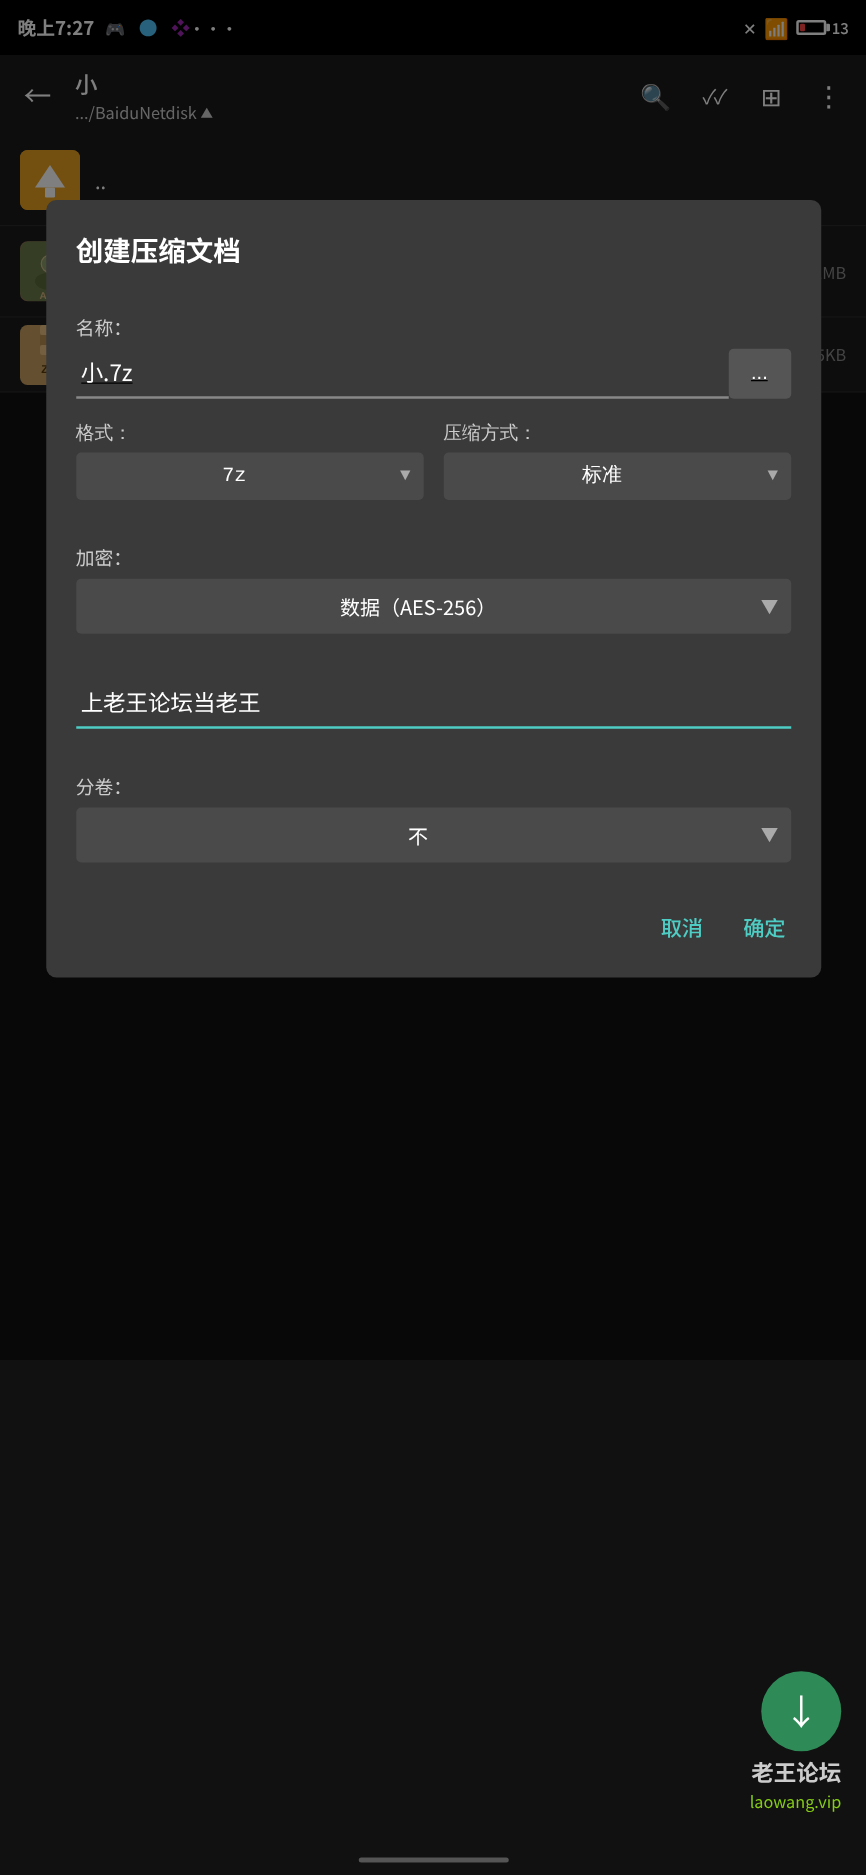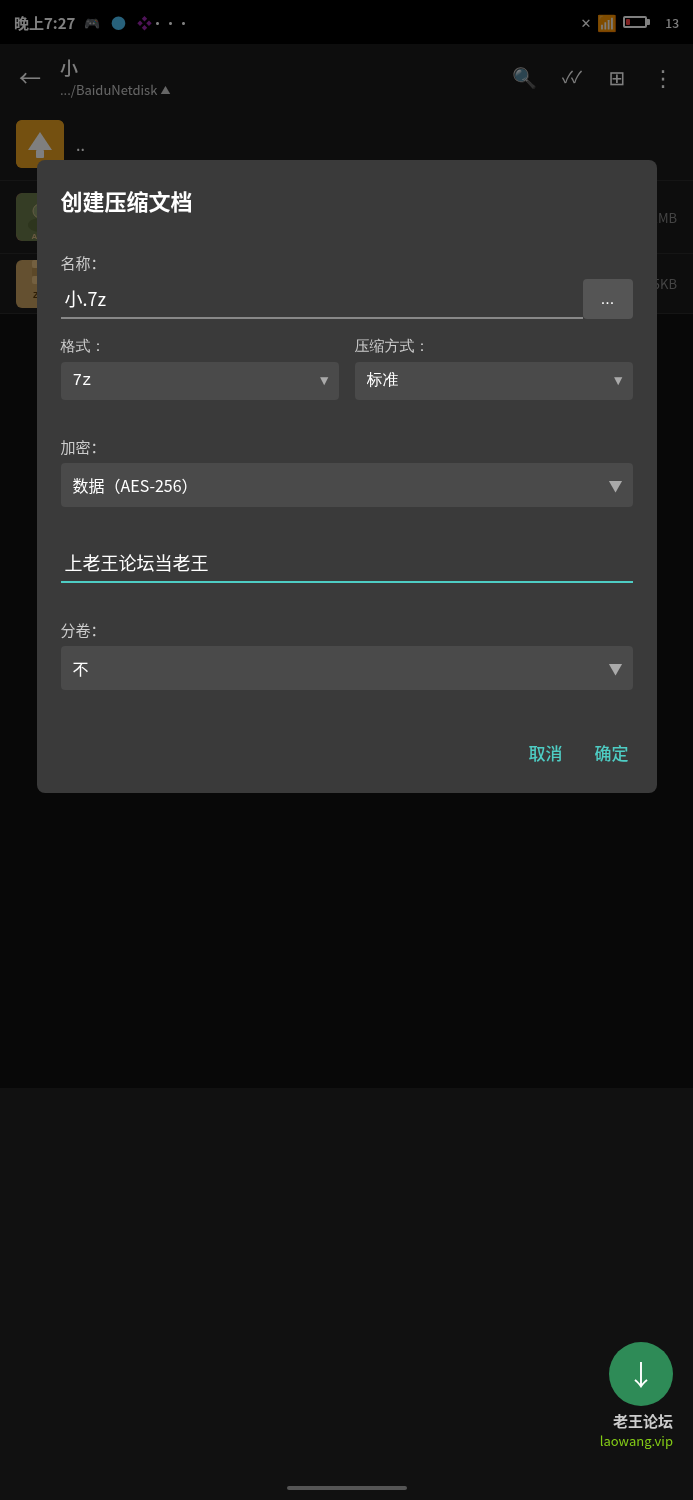--- a/index.html
+++ b/index.html
@@ -35,21 +35,21 @@
       align-items: center;
       gap: 6px;
     }
     .status-time { font-size: 15px; font-weight: 600; }
     .icon-small {
       width: 18px; height: 18px;
       display: inline-flex; align-items: center; justify-content: center;
       font-size: 13px; color: #fff;
     }
     .battery-box {
-      display: inline-flex; align-items: center; gap: 18px;
+      display: inline-flex; align-items: center; gap: 4px;
     }
     .battery-icon {
       width: 24px; height: 12px;
       border: 2px solid #fff;
       border-radius: 2px;
       position: relative;
       display: flex; align-items: center; padding: 1px;
     }
     .battery-icon::after {
       content: '';
@@ -189,20 +189,21 @@
       display: block;
     }
     .form-row {
       margin-bottom: 18px;
       margin-top: 36px;
     }
     .text-input-row {
       display: flex;
       align-items: flex-end;
       gap: 0;
+      text-decoration: underline;
     }
     .text-input {
       flex: 1;
       background: transparent;
       border: none;
       border-bottom: 2px solid #888;
       color: #ffffff;
       font-size: 18px;
       padding: 6px 4px;
       outline: none;
@@ -239,20 +240,21 @@
       border: none;
       border-radius: 4px;
       color: #ffffff;
       font-size: 16px;
       padding: 10px 36px 10px 12px;
       appearance: none;
       -webkit-appearance: none;
       cursor: pointer;
       outline: none;
       font-family: inherit;
+      text-align: center;
     }
     .select-arrow {
       position: absolute;
       right: 10px;
       top: 50%;
       transform: translateY(-50%);
       color: #aaa;
       font-size: 14px;
       pointer-events: none;
     }
@@ -293,21 +295,21 @@
     .checkbox-label {
       font-size: 16px;
       color: #ffffff;
     }
 
     
     .dialog-buttons {
       display: flex;
       justify-content: flex-end;
       gap: 24px;
-      margin-top: 42px;
+      margin-top: 31px;
     }
     .dialog-btn {
       background: transparent;
       border: none;
       font-size: 17px;
       font-weight: 500;
       cursor: pointer;
       padding: 8px 4px;
       font-family: inherit;
     }
@@ -327,21 +329,21 @@
     }
     .watermark-icon {
       width: 64px; height: 64px;
       background: #2E8B57;
       border-radius: 50%;
       display: flex; align-items: center; justify-content: center;
       margin-left: auto;
       margin-bottom: 4px;
     }
     .watermark-text {
-      font-size: 15px;
+      font-size: 18px;
       font-weight: bold;
       color: #ccc;
     }
     .watermark-sub {
       font-size: 13px;
       color: #84cc16;
     }
 
     
     .bottom-bar {

